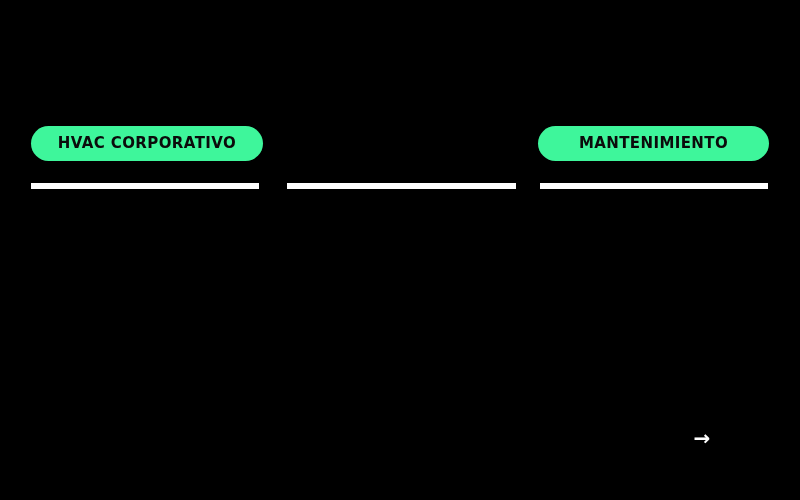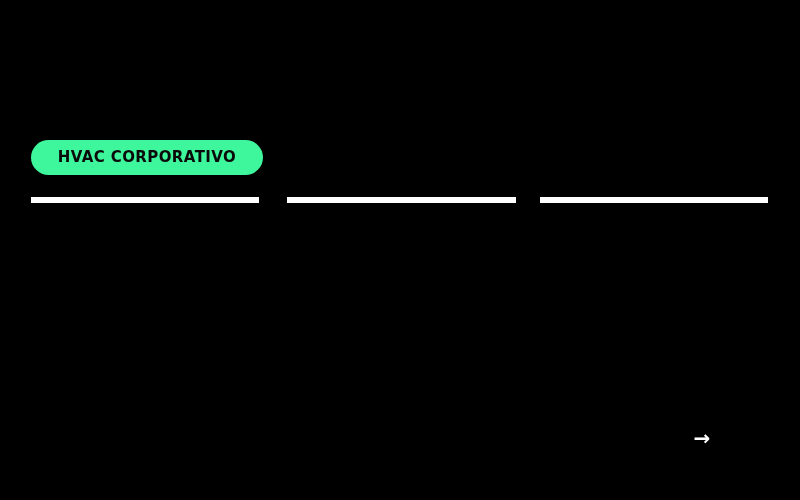--- a/index.html
+++ b/index.html
@@ -16,21 +16,21 @@
   }
   .canvas {
     position: relative;
     width: 800px;
     height: 500px;
     background: var(--bg);
     overflow: hidden;
   }
   .tab-col {
     position: absolute;
-    top: 140px;
+    top: 126px;
     height: 64px;
   }
   .pill {
     position: absolute;
     top: 0;
     left: 0;
     width: 100%;
     height: 35px;
     border: none;
     border-radius: 18px;
@@ -86,20 +86,23 @@
       <span>HVAC CORPORATIVO</span>
     </button>
     <div class="underline" style="width:228px;"></div>
   </div>
 
   <div class="tab-col" style="left:285px; width:230px;">
     <div class="underline" style="width:229px; left:2px;"></div>
   </div>
 
   <div class="tab-col" style="left:538px; width:231px;">
+    <button class="pill">
+      <span>MANTENIMIENTO</span>
+    </button>
     <div class="underline" style="width:228px; left:2px;"></div>
   </div>
 
   <div class="next-arrow">
     <span>→</span>
   </div>
 
 </div>
 
 </body></html>

